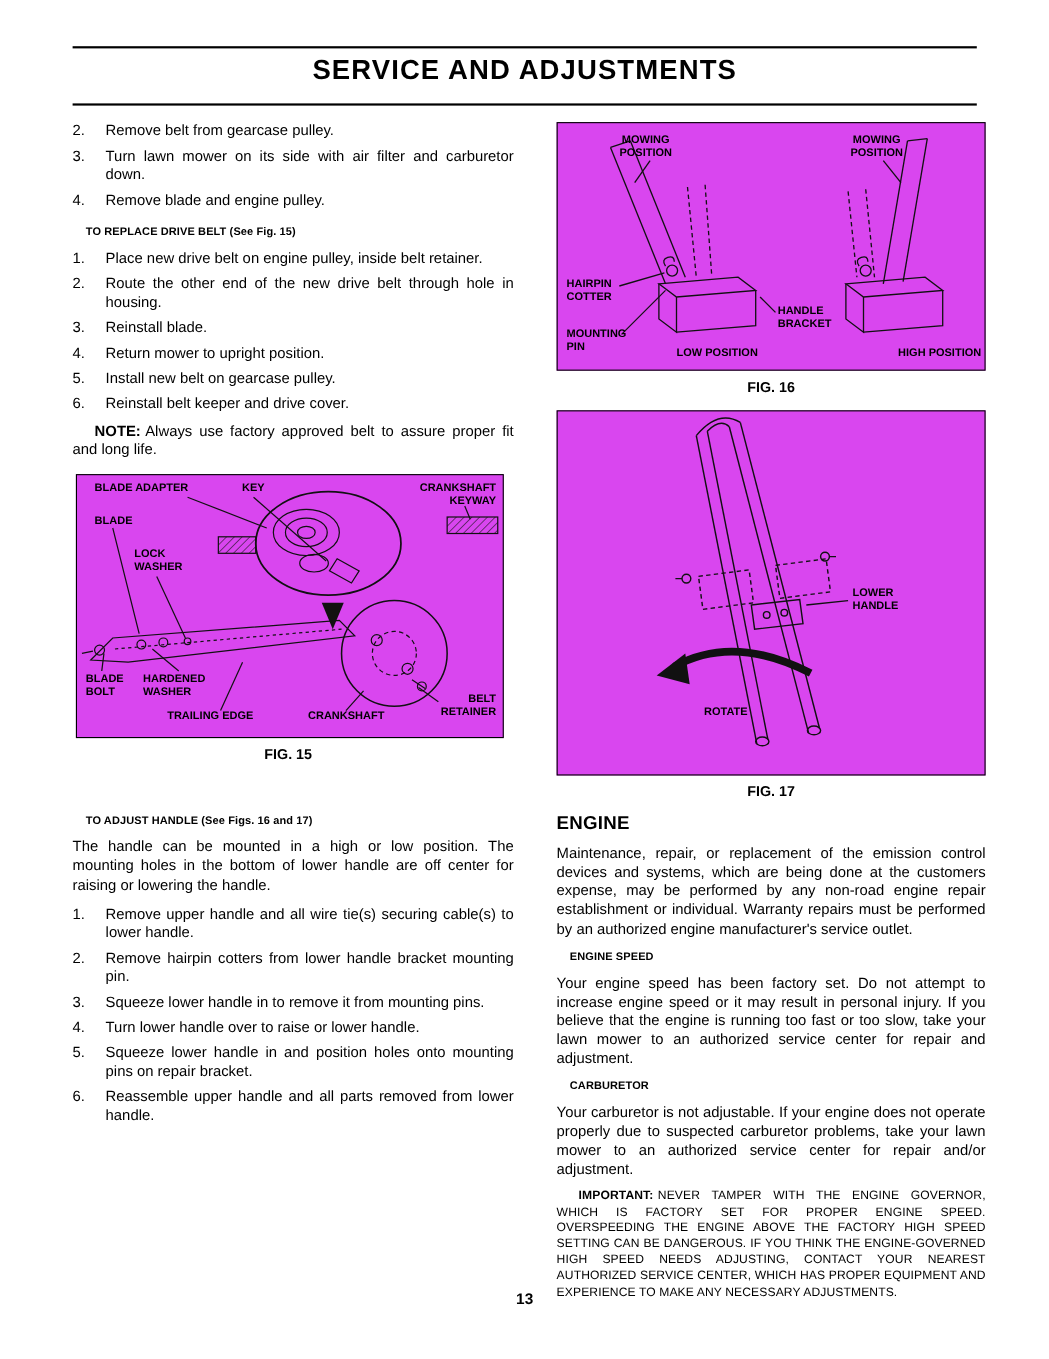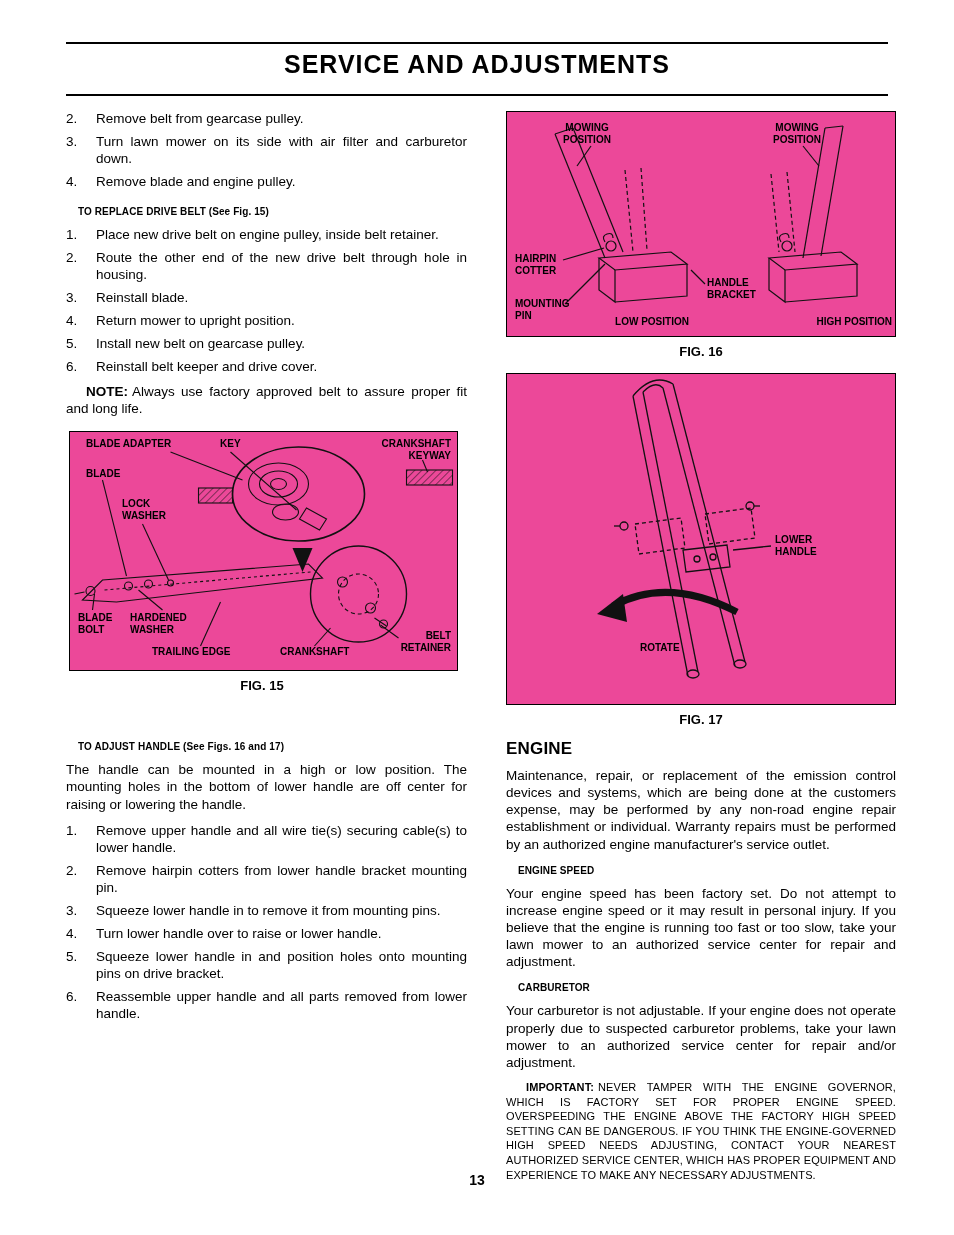--- a/index.html
+++ b/index.html
@@ -22,21 +22,21 @@
   .li .num { width:30px; flex:none; }
   .li .txt { flex:1; text-align:justify; }
 
   h2.section { font-size:10px; font-weight:bold; margin:16px 12px 9px; letter-spacing:0.1px; }
   h2.major   { font-size:17px; font-weight:bold; margin:12px 0 8px; letter-spacing:0.2px; }
   p.body { font-size:13.5px; line-height:1.27; text-align:justify; margin-bottom:9px; }
   p.note { font-size:13.5px; line-height:1.27; text-align:justify; margin-top:8px; }
   .b { font-weight:bold; margin-right:4px;padding-left:20px; }
   .important { font-size:11px; line-height:1.33; text-align:justify; margin-top:6px; letter-spacing:0.1px; }
 
-  .figure { position:relative; border:1.5px solid #000; background:#ec4899; }
+  .figure { position:relative; border:1.5px solid #000; background:#d946ef; }
   .fig15 { width:389px; height:240px; margin:14px 0 0 3px; }
   .fig16 { width:390px; height:226px; margin-top:5px; }
   .fig17 { width:390px; height:332px; margin-top:14px; }
   .figure svg { position:absolute; left:0; top:0; }
   .fig-label {
     position:absolute; font-size:10px; font-weight:bold; line-height:1.2;
     white-space:pre-line;
   }
   .fig-label.r { text-align:right; }
   .fig-label.c { text-align:center; }
@@ -181,21 +181,21 @@
     <div class="li">
       <span class="num">3.</span>
       <span class="txt">Squeeze lower handle in to remove it from mounting pins.</span>
     </div>
     <div class="li">
       <span class="num">4.</span>
       <span class="txt">Turn lower handle over to raise or lower handle.</span>
     </div>
     <div class="li">
       <span class="num">5.</span>
-      <span class="txt">Squeeze lower handle in and position holes onto mounting pins on drive bracket.</span>
+      <span class="txt">Squeeze lower handle in and position holes onto mounting pins on repair bracket.</span>
     </div>
     <div class="li">
       <span class="num">6.</span>
       <span class="txt">Reassemble upper handle and all parts removed from lower handle.</span>
     </div>
   </div>
 
   <div class="col col-right">
 
     <div class="figure fig16">

